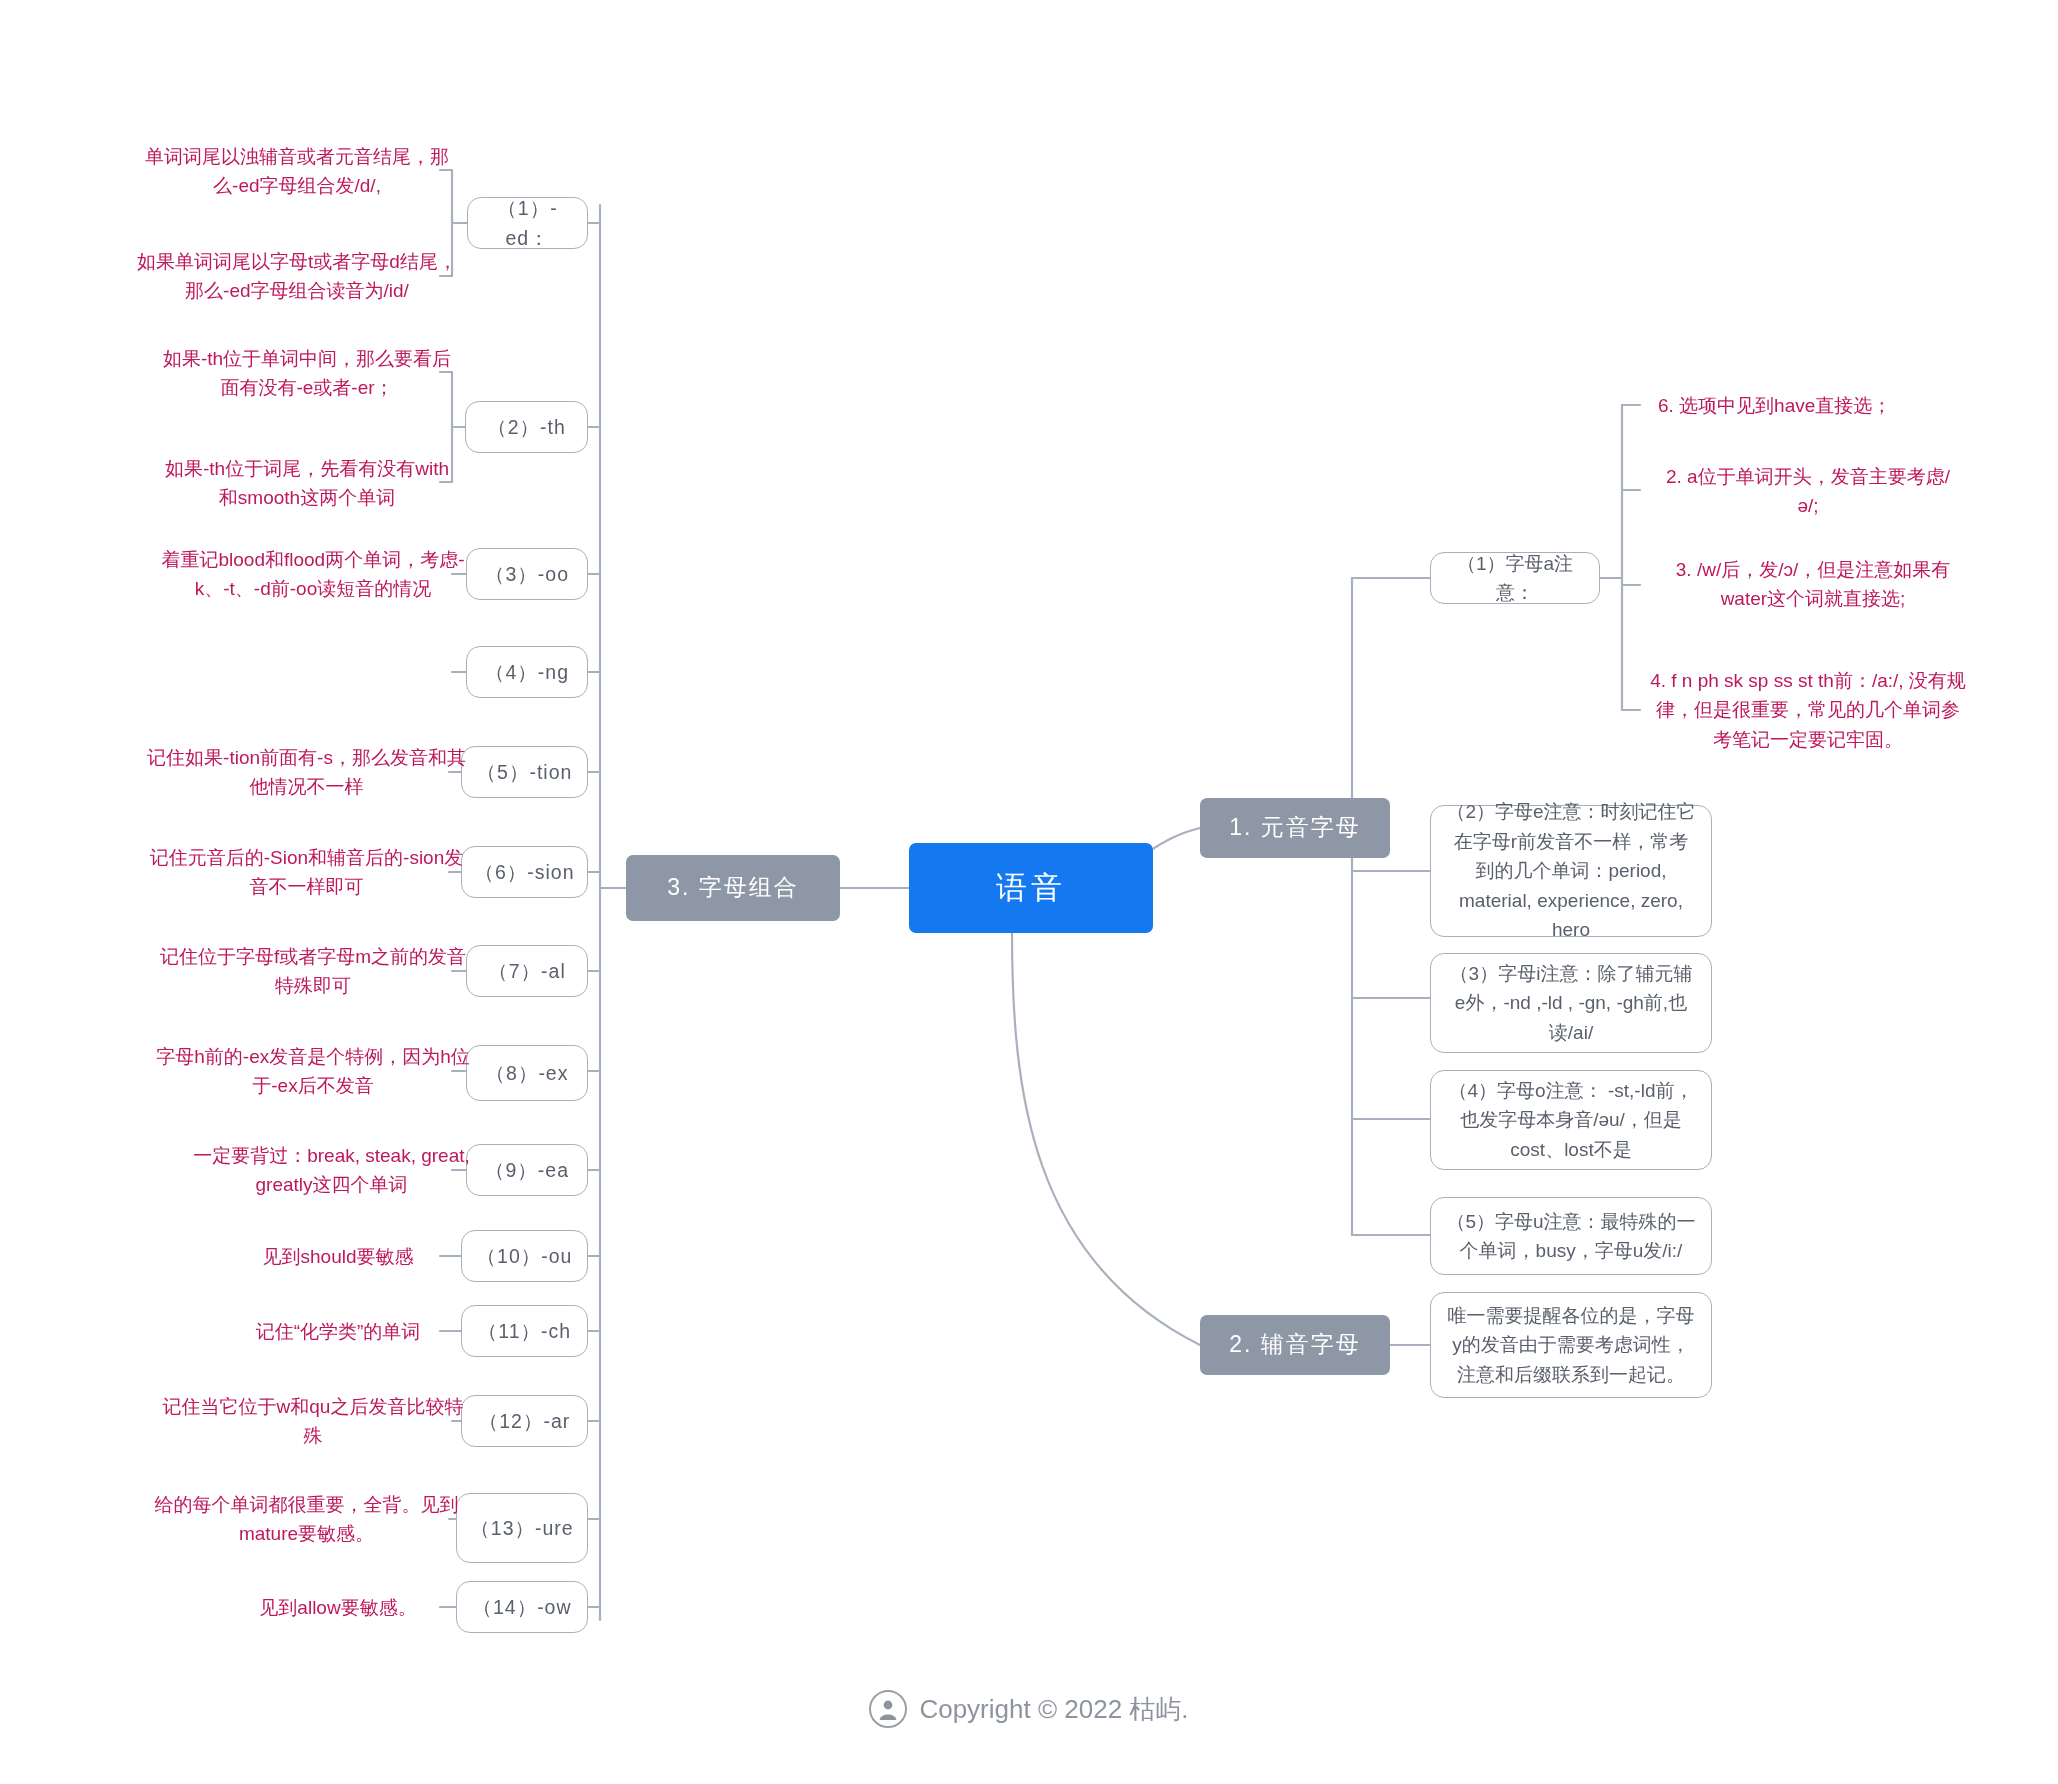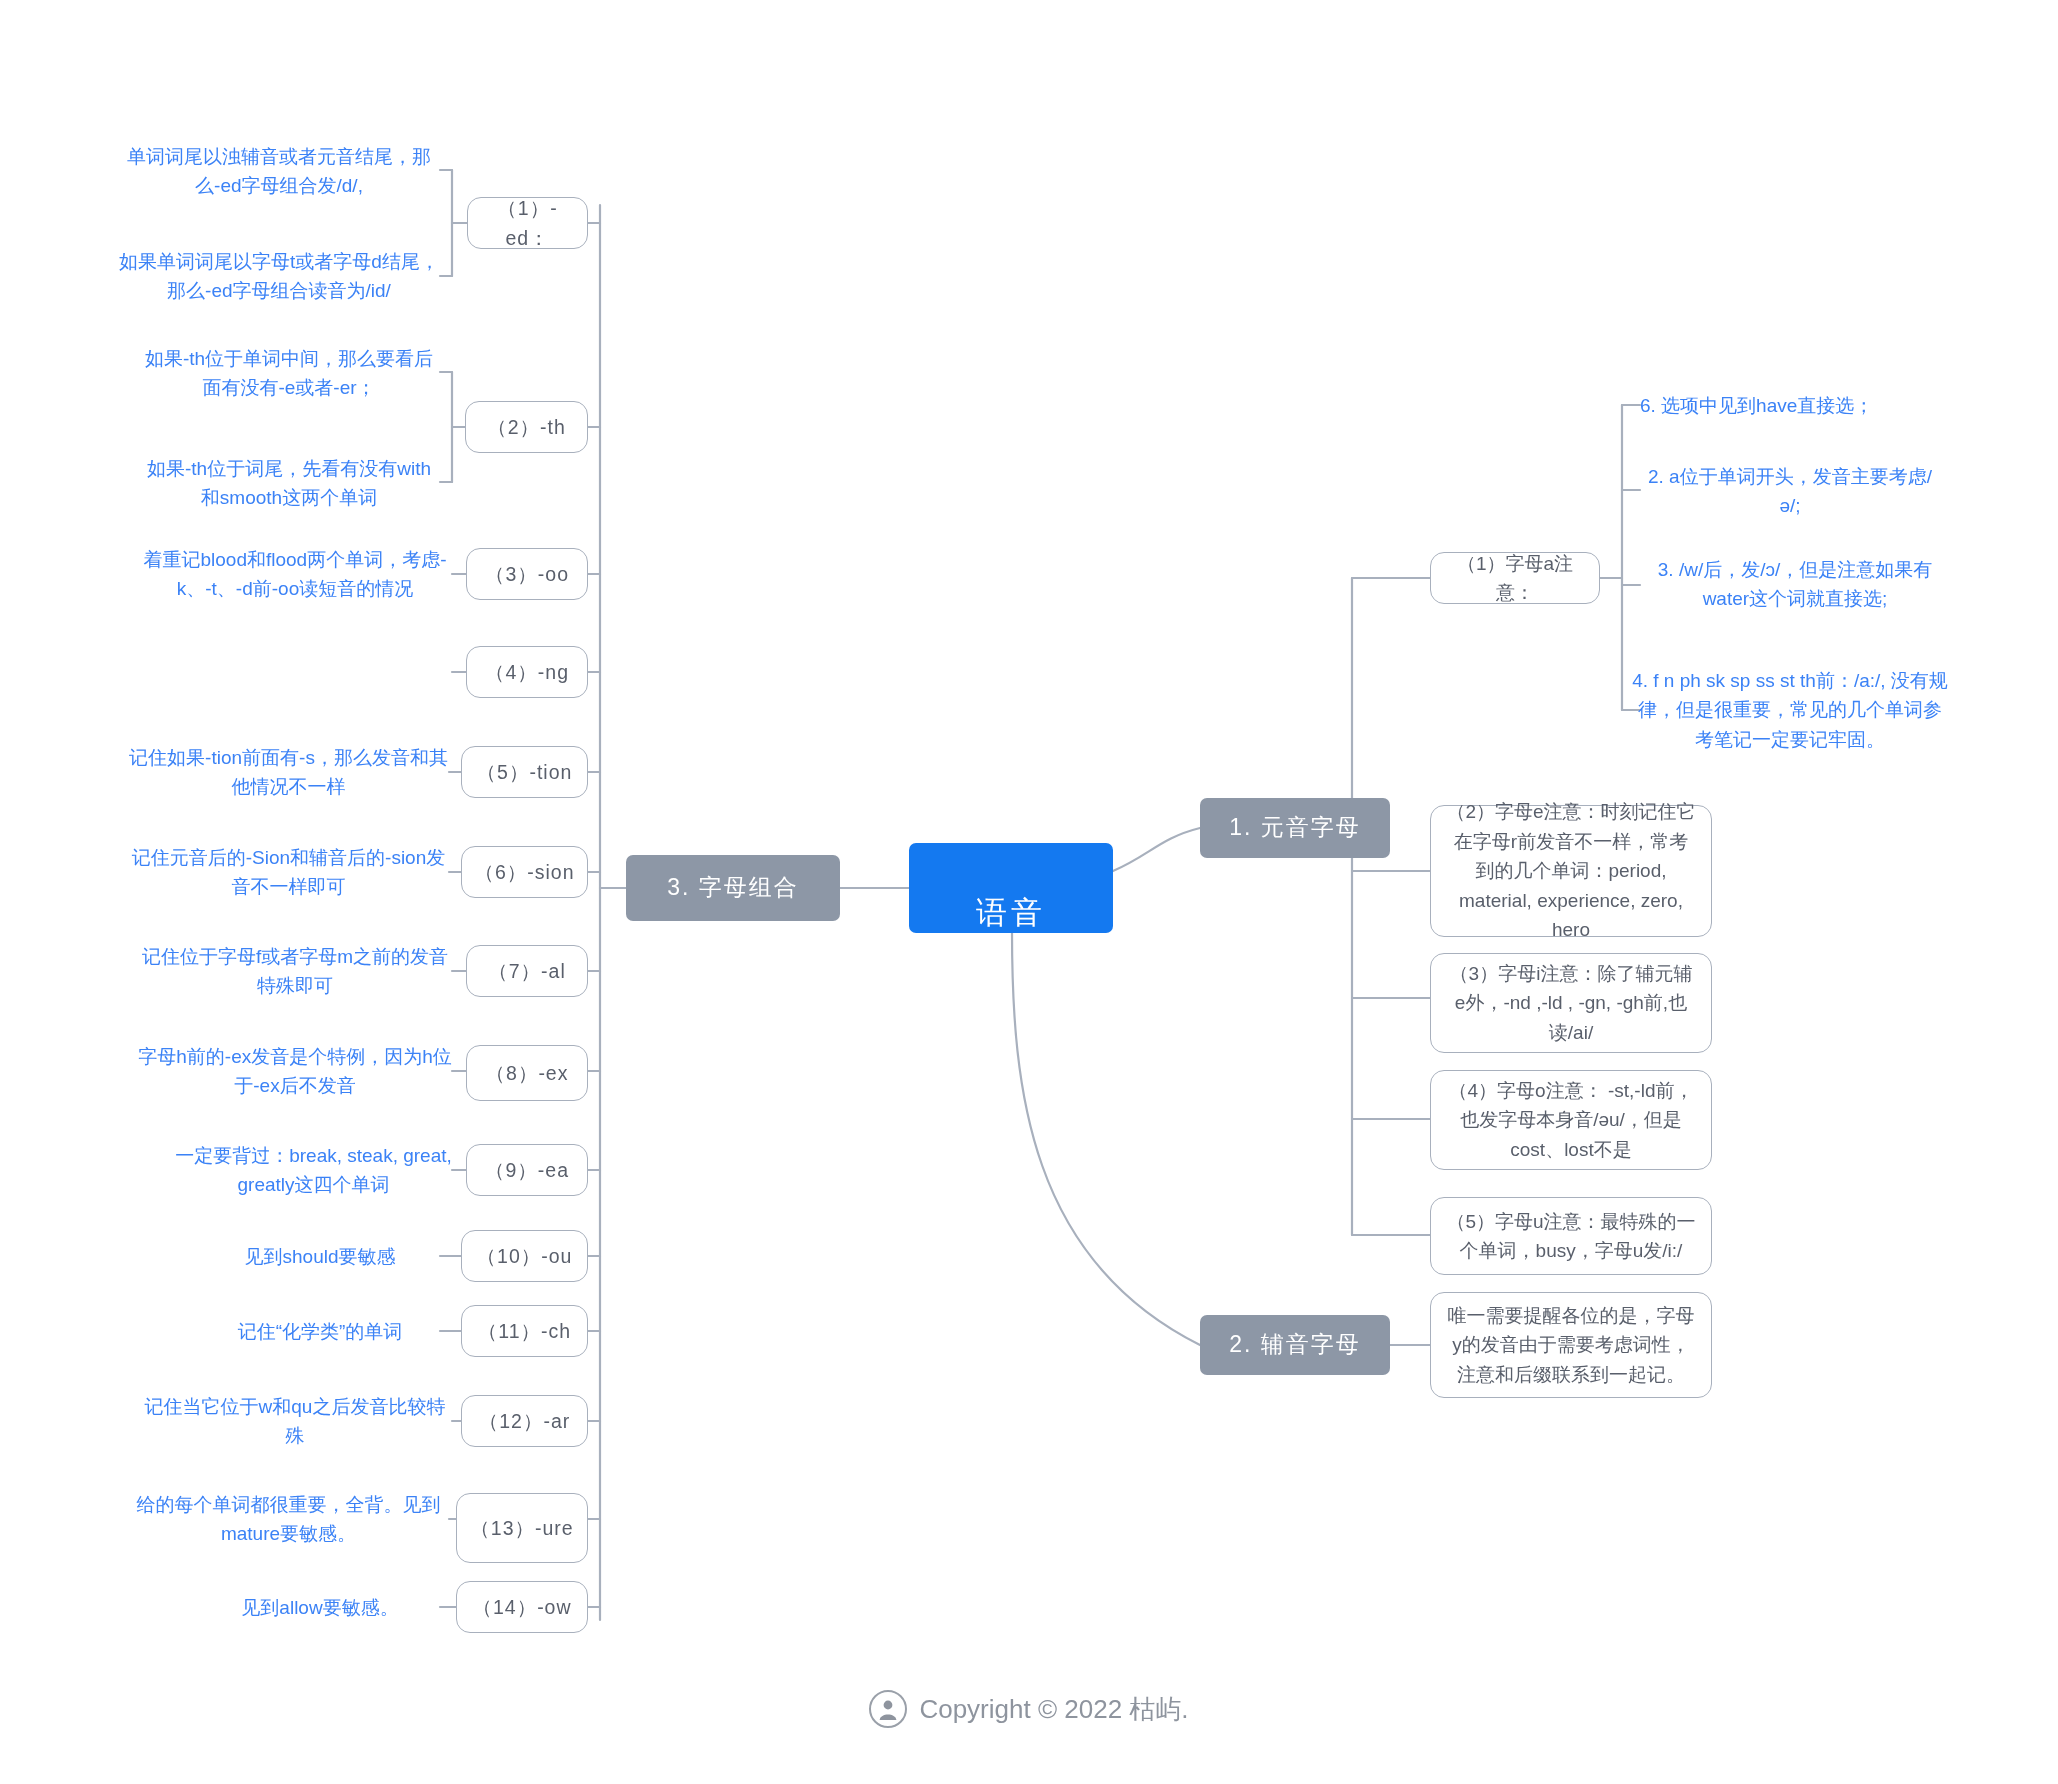--- a/index.html
+++ b/index.html
@@ -61,25 +61,26 @@
     font-size: 19px;
     line-height: 1.55;
     padding: 8px 12px;
   }
   .boxed.small {
     font-size: 19.5px;
     letter-spacing: 1px;
   }
   
   .plain {
-    color: #3b82f6;
+    color: #be185d;
     font-size: 19px;
     line-height: 1.55;
     padding: 0;
     background: transparent;
+    margin-left: 18px;
   }
   .plain .txt, .boxed .txt {
     display: block;
     width: 100%;
   }
   
   #footer {
     position: absolute;
     left: 0;
     top: 1690px;
@@ -169,21 +170,21 @@
     <path d="M1600 578 L 1622 578"></path>
     <path d="M1622 405 L 1622 710"></path>
     <path d="M1622 405 L 1640 405"></path>
     <path d="M1622 490 L 1640 490"></path>
     <path d="M1622 585 L 1640 585"></path>
     <path d="M1622 710 L 1640 710"></path>
 
     <path d="M1330 1345 L 1430 1345"></path>
   </svg>
 
-  <div class="node root" style="left:909px; top:843px; width:204px; height:90px;align-items:flex-end;">
+  <div class="node root" style="left:909px; top:843px; width:244px; height:90px;">
     <span class="txt">语音</span>
   </div>
 
   <div class="node branch" style="left:626px; top:855px; width:214px; height:66px;">
     <span class="txt">3. 字母组合</span>
   </div>
 
   <div class="node branch" style="left:1200px; top:798px; width:190px; height:60px;">
     <span class="txt">1. 元音字母</span>
   </div>

